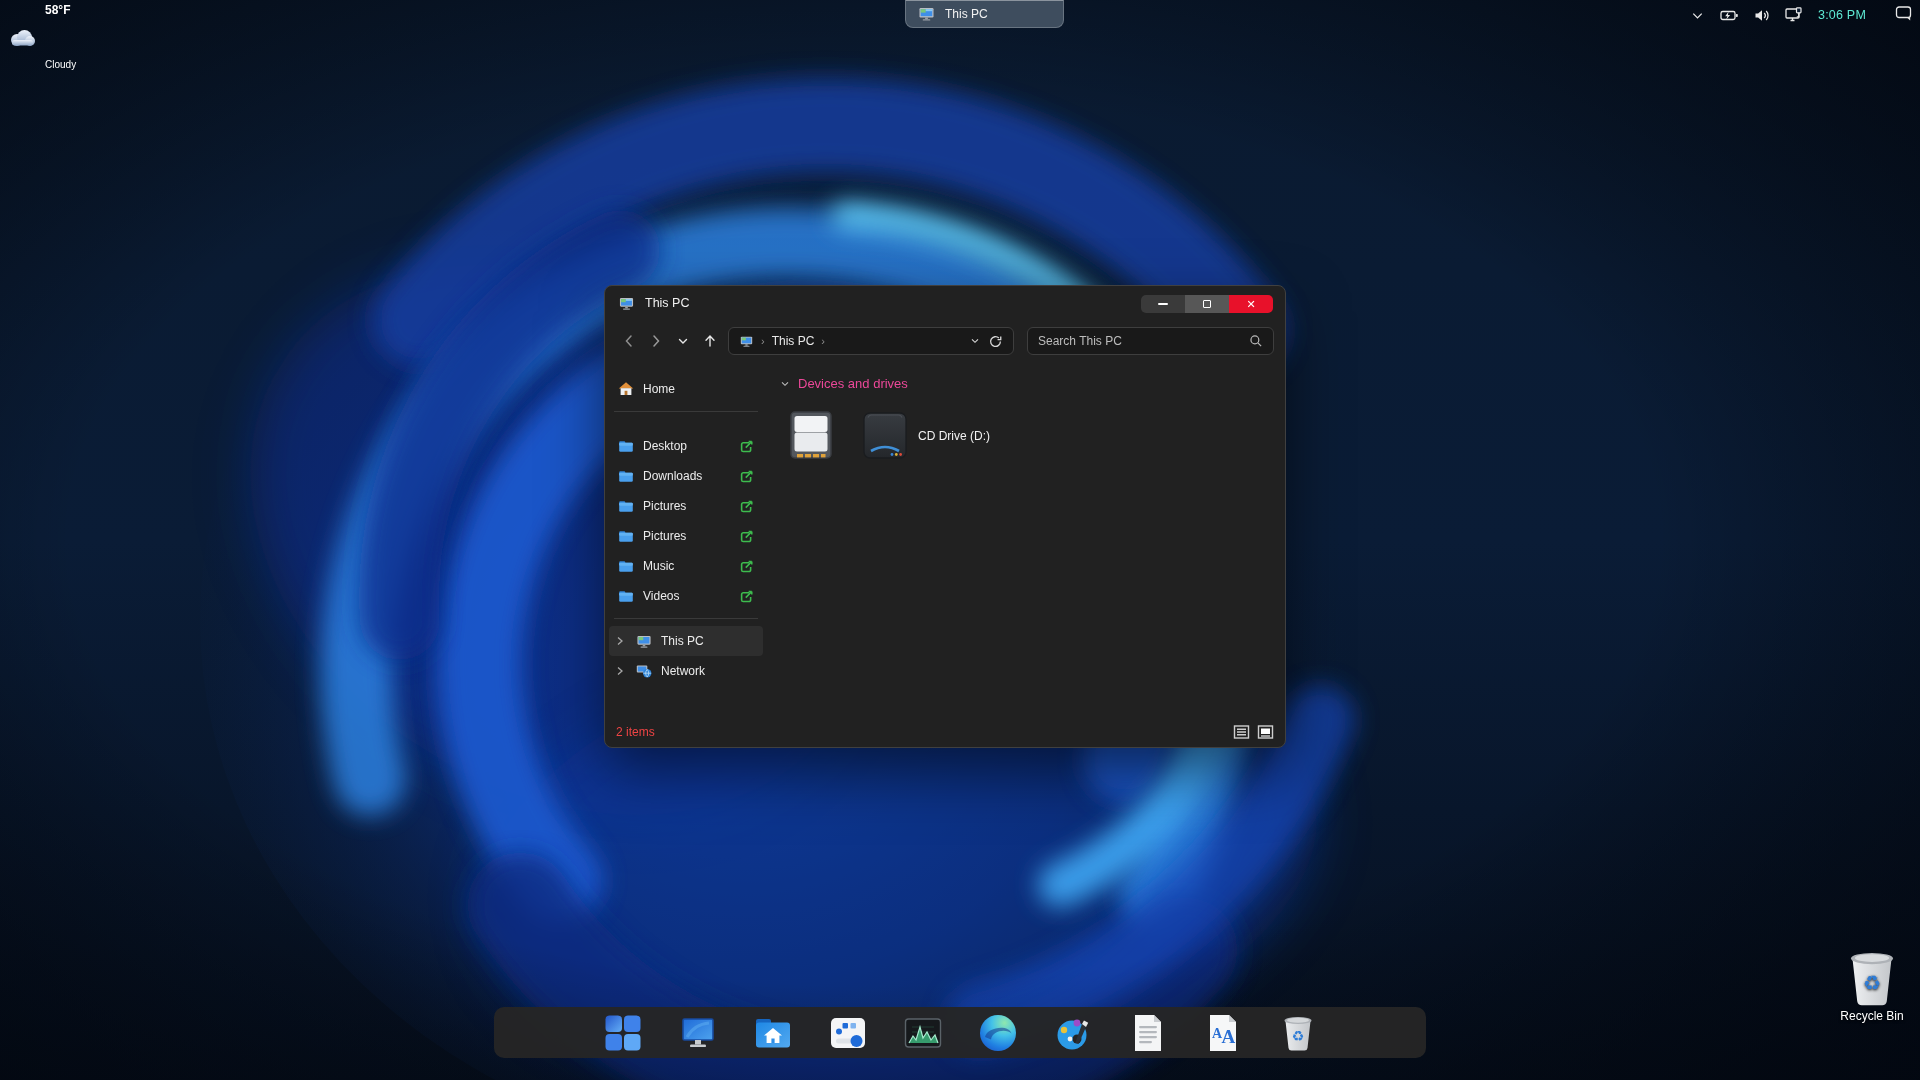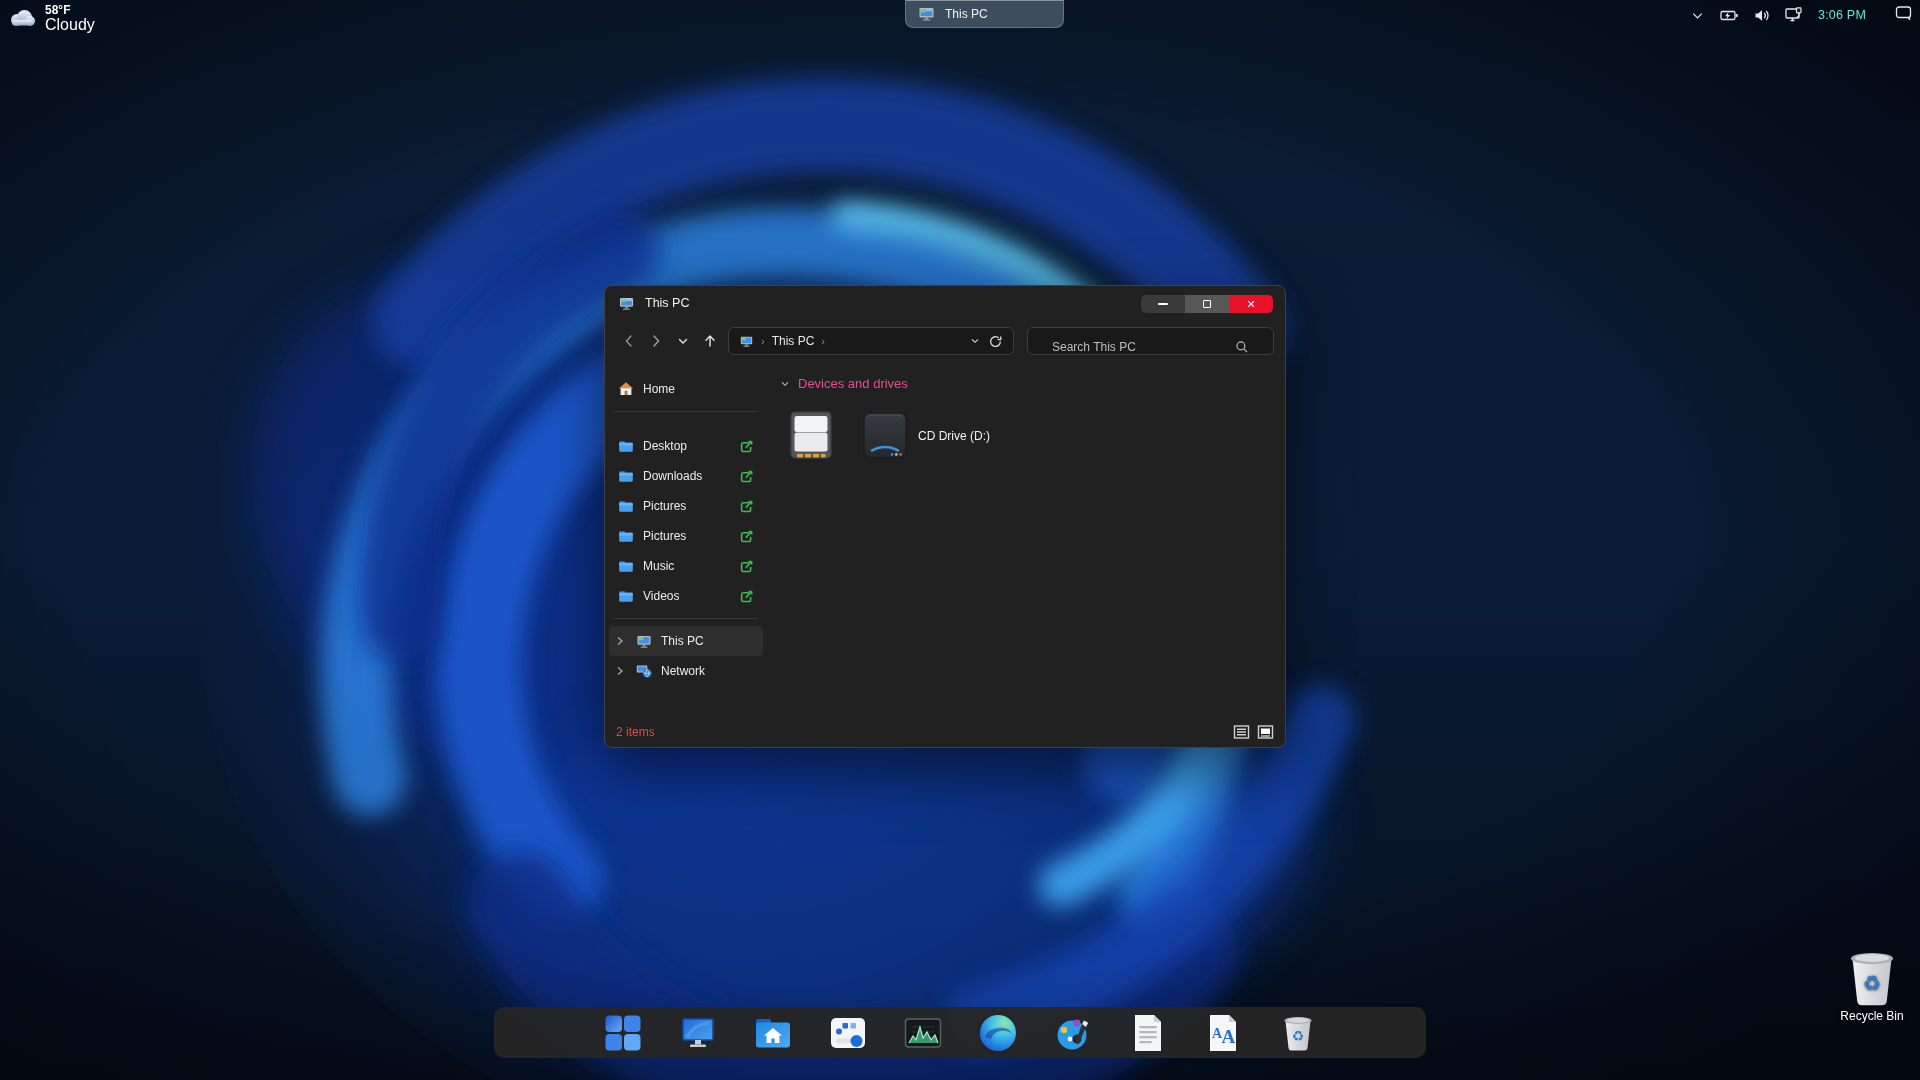--- a/index.html
+++ b/index.html
@@ -4,21 +4,21 @@
 <style>
   * { margin:0; padding:0; box-sizing:border-box; }
   html,body { width:1920px; height:1080px; overflow:hidden; font-family:"Liberation Sans","DejaVu Sans",sans-serif; }
   #desktop { position:relative; width:1920px; height:1080px; background:#081325; overflow:hidden; }
   .wall { position:absolute; inset:0; }
 
   
   #topbar { position:absolute; top:0; left:0; right:0; height:30px; z-index:50; }
   .weather { position:absolute; left:8px; top:3px; display:flex; align-items:center; gap:9px; color:#fff; cursor:default; }
   .weather .temp { font-size:12px; font-weight:700; line-height:14px; }
-  .weather .cond { font-size:16px; line-height:15px; }
+  .weather .cond { font-size:10px; line-height:15px;margin-top:40px; }
   .task-tab { position:absolute; left:905px; top:0; width:159px; height:28px; background:#3e4d5e;
       border:1px solid rgba(255,255,255,.22); border-top-color:rgba(255,255,255,.4);
       border-radius:0 0 8px 8px; display:flex; align-items:center; gap:9px; padding:0 11px; color:#f2f2f2; font-size:12px; }
   .tray { position:absolute; right:8px; top:0; height:30px; display:flex; align-items:center; gap:15px; color:#5eead4; }
   .tray .clock { font-size:12.5px; letter-spacing:.2px; }
   .tray .bubble-wrap { margin-left:14px; }
 
   
   #window { position:absolute; left:604px; top:285px; width:682px; height:463px; background:#212121;
       border:1px solid #404040; border-radius:8px; box-shadow:0 25px 60px rgba(0,0,0,.55); z-index:40; color:#e8e8e8; }
@@ -31,21 +31,21 @@
   .glyph-max { width:8px; height:8px; border:1.6px solid #fff; border-radius:1px; background:transparent; }
   .glyph-close { color:#fff; font-size:11px; font-weight:700; line-height:1; }
 
   .navbar { display:flex; align-items:center; height:42px; padding:0 10px; }
   .navbtn { width:27px; height:27px; display:flex; align-items:center; justify-content:center; border-radius:4px; cursor:pointer; }
   .addressbar { margin-left:5px; width:286px; height:28px; background:#191919; border:1px solid #3e3e3e; border-radius:6px;
       display:flex; align-items:center; gap:7px; padding:0 10px; font-size:12px; cursor:text; }
   .crumb-sep { color:#8e8e8e; font-size:11px; }
   .addr-spacer { flex:1; }
   .searchbox { margin-left:13px; width:247px; height:28px; background:#191919; border:1px solid #3e3e3e; border-radius:6px;
-      display:flex; align-items:flex-end; padding:0 24px; }
+      display:flex; align-items:center; padding:0 10px; }
   .searchbox input { flex:1; background:transparent; border:none; outline:none; color:#cfcfcf; font-size:12px; font-family:inherit; }
   .searchbox input::placeholder { color:#bdbdbd; opacity:1; }
 
   .winbody { position:absolute; top:76px; bottom:30px; left:0; right:0; display:flex; }
   .sidebar { width:162px; padding:12px 4px 0 4px; font-size:12px; flex:none; }
   .side-row { height:30px; display:flex; align-items:center; gap:9px; padding:0 9px; border-radius:4px; cursor:pointer; color:#ececec; }
   .side-row .share { margin-left:auto; display:flex; }
   .side-sep { height:1px; background:#3a3a3a; margin:7px 5px; }
   .side-gap { height:12px; }
   .tree-row { padding-left:4px; }

